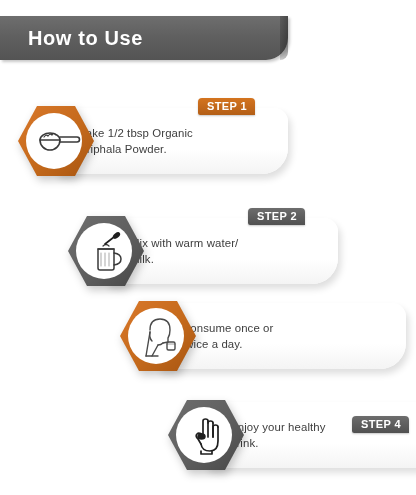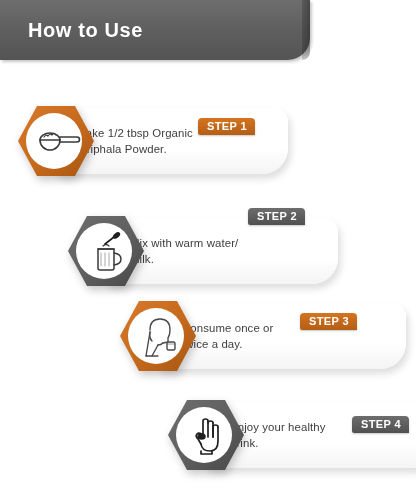--- a/index.html
+++ b/index.html
@@ -14,27 +14,26 @@
     position: relative;
     overflow: hidden;
     font-family: "Liberation Sans", sans-serif;
     -webkit-font-smoothing: antialiased;
   }
 
   
   #header-banner {
     position: absolute;
     left: 0;
-    top: 0;
+    top: 16px;
     width: 288px;
-    height: 60px;
+    height: 44px;
     background: linear-gradient(180deg, #6e6e6e 0%, #606060 45%, #545454 100%);
     border-bottom-right-radius: 22px;
     box-shadow: 2px 2px 3px rgba(0,0,0,0.22);
-    padding-left: 22px;
   }
   #header-banner::after {
     content: "";
     position: absolute;
     right: 0; top: 0; bottom: 0;
     width: 8px;
     background: linear-gradient(90deg, rgba(0,0,0,0.16), rgba(0,0,0,0.34));
     border-bottom-right-radius: 22px;
   }
   #page-title {
@@ -94,21 +93,20 @@
     letter-spacing: 0.4px;
     border-top-left-radius: 4px;
     border-top-right-radius: 4px;
     border-bottom-left-radius: 2px;
     white-space: nowrap;
     z-index: 3;
   }
   .badge-orange {
     background: linear-gradient(180deg, #d4741f 0%, #c4691b 50%, #b35f17 100%);
     box-shadow: 0 1px 2px rgba(0,0,0,0.22);
-    margin-top: 20px;
   }
   .badge-gray {
     background: linear-gradient(180deg, #6d6d6d 0%, #5e5e5e 50%, #515151 100%);
     box-shadow: 0 1px 2px rgba(0,0,0,0.22);
   }
 
   
   .hex-wrap {
     position: absolute;
     left: 0;
@@ -201,21 +199,20 @@
     </div>
   </div>
 
   <div class="step-text">Mix with warm water/
 milk.</div>
 </div>
 
 <div class="step-row" id="step-row-3" style="left:120px; top:293px; width:284px;">
   <div class="step-card" style="width:248px;"></div>
 
-  <div class="step-badge badge-orange" style="left:180px;">STEP 3</div>
 
   <div class="hex-wrap">
     <svg viewBox="0 0 76 74" width="76" height="74" aria-hidden="true">
       <defs>
         <linearGradient id="hexo3" x1="0" y1="0" x2="1" y2="1">
           <stop offset="0%" stop-color="#D9782A"></stop>
           <stop offset="55%" stop-color="#C4691B"></stop>
           <stop offset="100%" stop-color="#A75511"></stop>
         </linearGradient>
       </defs>

